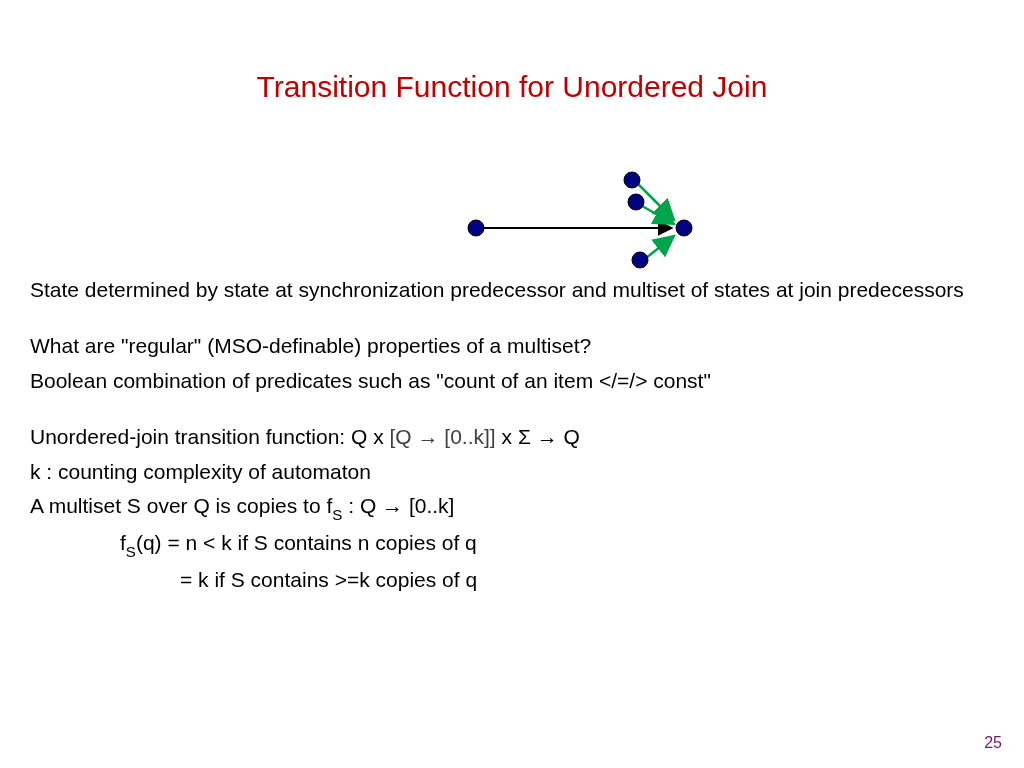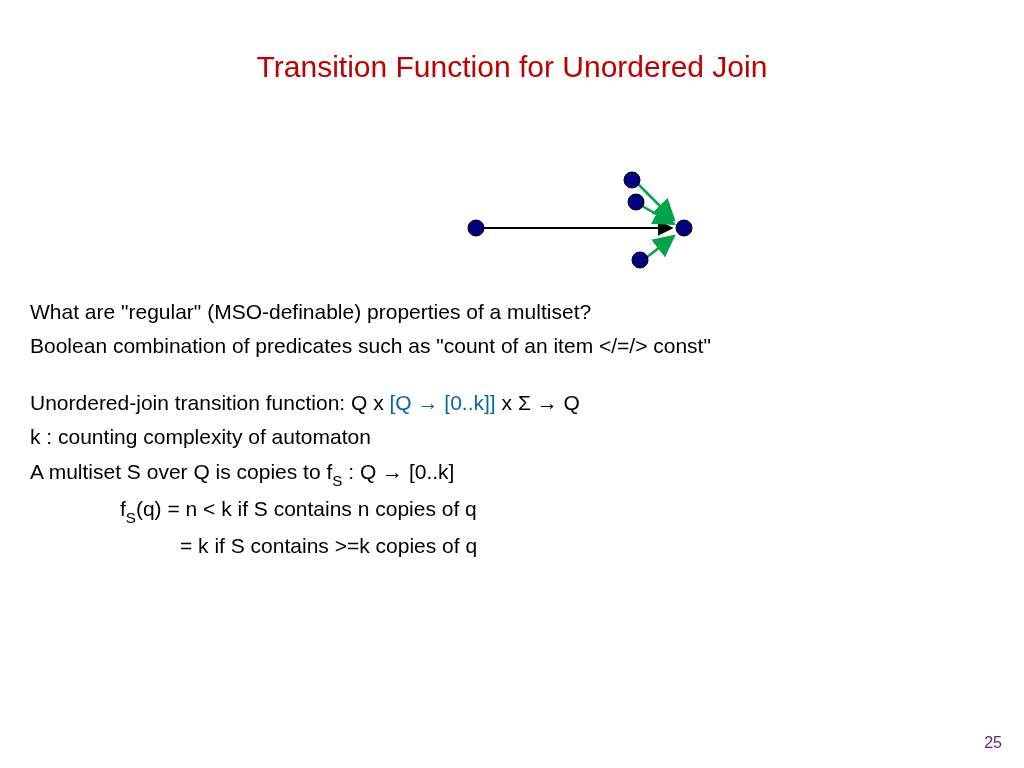--- a/index.html
+++ b/index.html
@@ -11,21 +11,21 @@
     font-family: "Comic Sans MS", "Comic Sans", cursive, sans-serif;
     color: #000000;
     position: relative;
     overflow: hidden;
   }
   .slide {
     position: relative;
     width: 1024px;
     height: 768px;
     box-sizing: border-box;
-    padding: 50px 30px 30px 30px;
+    padding: 70px 30px 30px 30px;
   }
   .title {
     color: #c00000;
     font-size: 30px;
     text-align: center;
     margin: 0 0 30px 0;
     font-weight: normal;
   }
   .diagram {
     position: absolute;
@@ -43,21 +43,21 @@
     line-height: 1.45;
     color: #000;
   }
   .body p {
     margin: 0 0 4px 0;
   }
   .gap {
     height: 22px;
   }
   .green {
-    color: #0369a1;
+    color: #404040;
   }
   .sub {
     font-size: 0.72em;
     vertical-align: sub;
     position: relative;
     top: 0.12em;
   }
   .indent1 { padding-left: 90px; }
   .indent2 { padding-left: 150px; }
   .pagenum {
@@ -94,20 +94,21 @@
 
     <circle cx="36" cy="58" r="8" fill="#000080" stroke="#000000" stroke-width="1"></circle>
     <circle cx="192" cy="10" r="8" fill="#000080" stroke="#000000" stroke-width="1"></circle>
     <circle cx="196" cy="32" r="8" fill="#000080" stroke="#000000" stroke-width="1"></circle>
     <circle cx="200" cy="90" r="8" fill="#000080" stroke="#000000" stroke-width="1"></circle>
     <circle cx="244" cy="58" r="8" fill="#000080" stroke="#000000" stroke-width="1"></circle>
   </svg>
 
   <div class="body">
 
+    <p>State determined by state at synchronization predecessor and multiset of states at join predecessors</p>
     <div class="gap"></div>
 
     <p>What are "regular" (MSO-definable) properties of a multiset?</p>
     <p>Boolean combination of predicates such as "count of an item &lt;/=/&gt; const"</p>
     <div class="gap"></div>
 
     <p>
       <span>Unordered-join transition function: Q x </span><span class="green">[Q → [0..k]]</span><span> x Σ → Q</span>
     </p>
 

